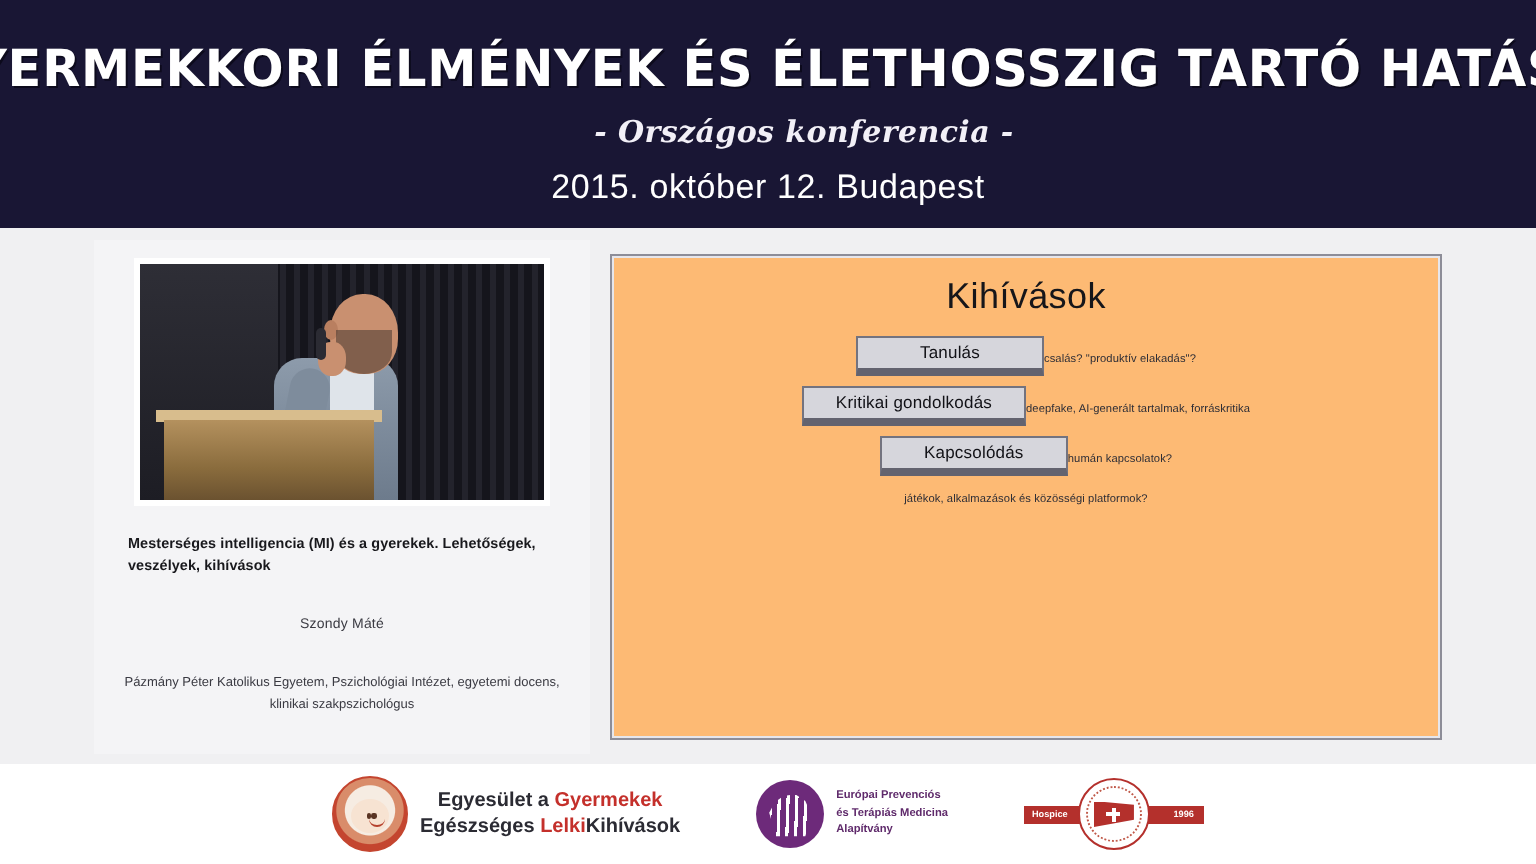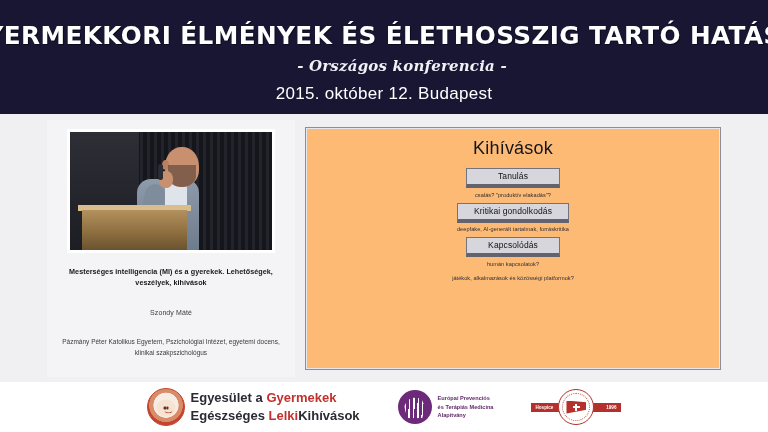--- a/index.html
+++ b/index.html
@@ -139,21 +139,21 @@
   }
   .ph-mic {
     position: absolute; left: 43.5%; top: 27%;
     width: 5px; height: 16px;
     background: #2b2b33; border-radius: 3px;
   }
 
   .talk-title {
     margin-top: 13px;
     width: 214px;
-    text-align: center;
+    text-align: left;
     font-size: 7.2px;
     font-weight: 700;
     color: #18181c;
     line-height: 1.55;
     letter-spacing: 0.05px;
   }
   .speaker-name {
     margin-top: 21px;
     width: 214px;
     text-align: center;
@@ -187,21 +187,21 @@
     letter-spacing: 0.2px;
   }
   .challenge-list {
     margin-top: 9px;
     display: flex;
     flex-direction: column;
     align-items: center;
   }
   .challenge {
     display: flex;
-    flex-direction: column;
+    flex-direction: row;
     align-items: center;
     margin-bottom: 5px;
   }
   .chip {
     background: #d6d6dc;
     border: 1px solid #73737f;
     border-bottom: 4px solid #63636f;
     padding: 2px 16px 3px 16px;
     font-size: 8.5px;
     color: #111116;
@@ -246,22 +246,22 @@
     width: 2.4px; height: 2.4px; border-radius: 50%; background: #5a3423;
   }
   .logo1-eye.l { left: 40%; }
   .logo1-eye.r { left: 55%; }
   .logo1-mouth {
     position: absolute; left: 45%; top: 58%;
     width: 8px; height: 4px;
     border-bottom: 1.6px solid #b5402c; border-radius: 0 0 8px 8px;
   }
   .logo1-text {
-    font-size: 13px; font-weight: 700; line-height: 1.35;
-    color: #2b2b33; white-space: nowrap;
+    font-size: 10px; font-weight: 700; line-height: 1.35;
+    color: #2b2b33; white-space: nowrap; text-align: center;
   }
   .hl-red { color: #c4302b; }
 
   .logo2-mark {
     width: 34px; height: 34px; border-radius: 50%;
     background: #6d2a7a; position: relative; flex: none;
     overflow: hidden;
   }
   .logo2-hand {
     position: absolute; left: 50%; top: 52%;

